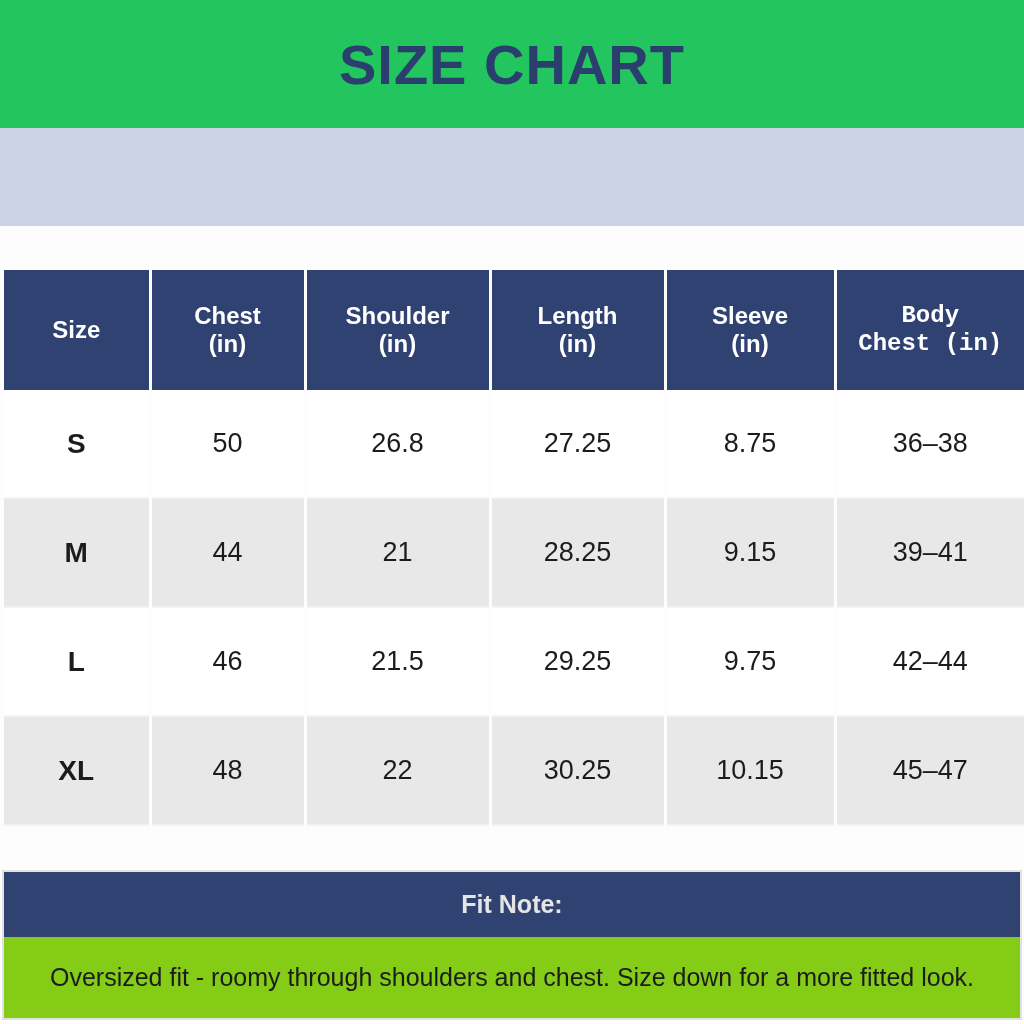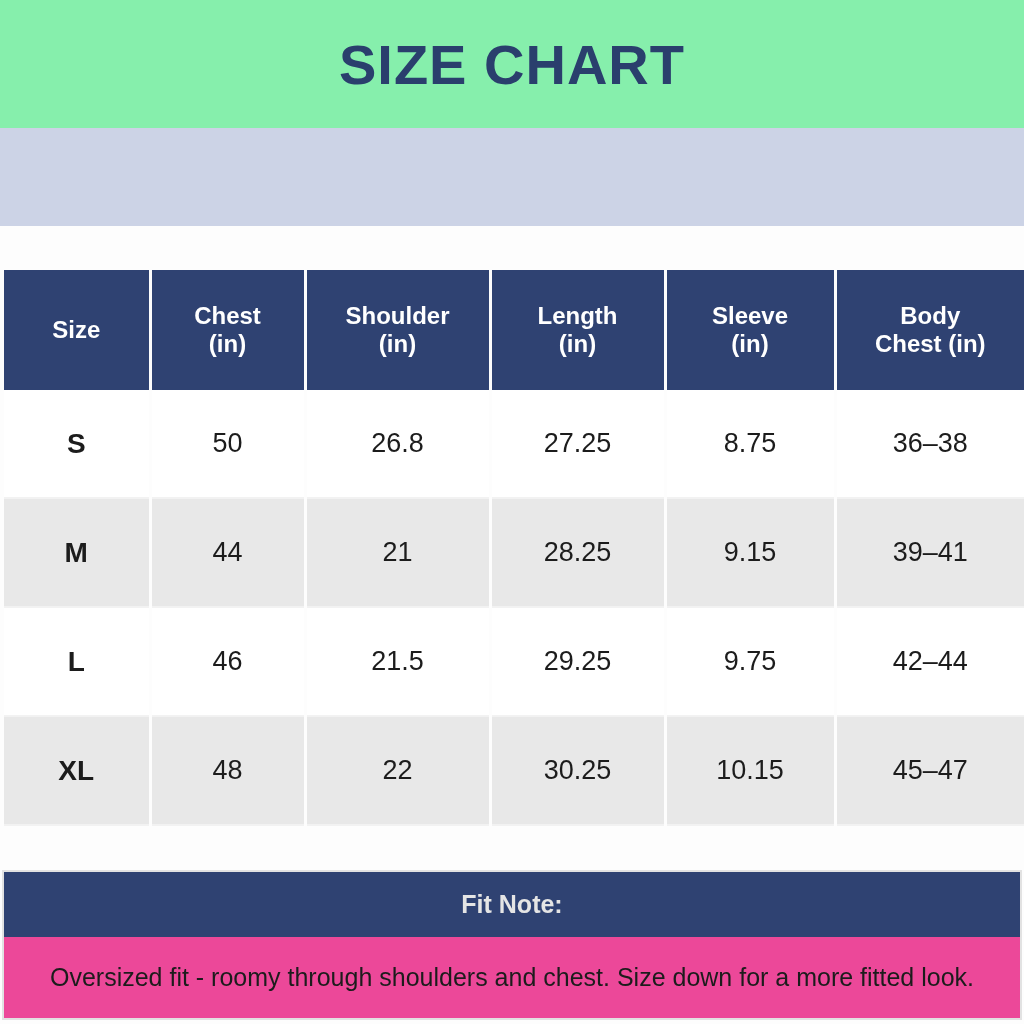--- a/index.html
+++ b/index.html
@@ -17,21 +17,21 @@
     position: relative;
     width: 1024px;
     height: 1024px;
     background: #fdfdfd;
     display: flex;
     flex-direction: column;
   }
   
   .title-band {
     height: 128px;
-    background: #86efac;
+    background: #22c55e;
     display: flex;
     align-items: center;
     justify-content: center;
   }
   .title {
     font-size: 56px;
     font-weight: bold;
     color: #2a3f6d;
     letter-spacing: 1px;
     font-family: "Liberation Sans", sans-serif;
@@ -63,20 +63,21 @@
     font-size: 24px;
     font-weight: bold;
     height: 118px;
     vertical-align: middle;
     text-align: center;
     border-right: 3px solid #fdfdfd;
     line-height: 1.15;
   }
   table.size-table th:last-child {
     border-right: none;
+    font-family: Liberation Mono, monospace;
   }
   table.size-table td {
     height: 105px;
     text-align: center;
     vertical-align: middle;
     font-size: 27px;
     color: #1c1c1c;
     border-right: 3px solid #fdfdfd;
     border-bottom: 2px solid #f2f2f2;
   }
@@ -109,21 +110,21 @@
   }
   .note-header {
     background: #2f4272;
     color: #e5e5e5;
     font-weight: bold;
     font-size: 25px;
     text-align: center;
     padding: 18px 0;
   }
   .note-body {
-    background: #ec4899;
+    background: #84cc16;
     color: #1c1c1c;
     font-size: 25px;
     text-align: center;
     padding: 26px 10px;
   }
 </style>
 </head>
 <body>
 
 <div class="page">

